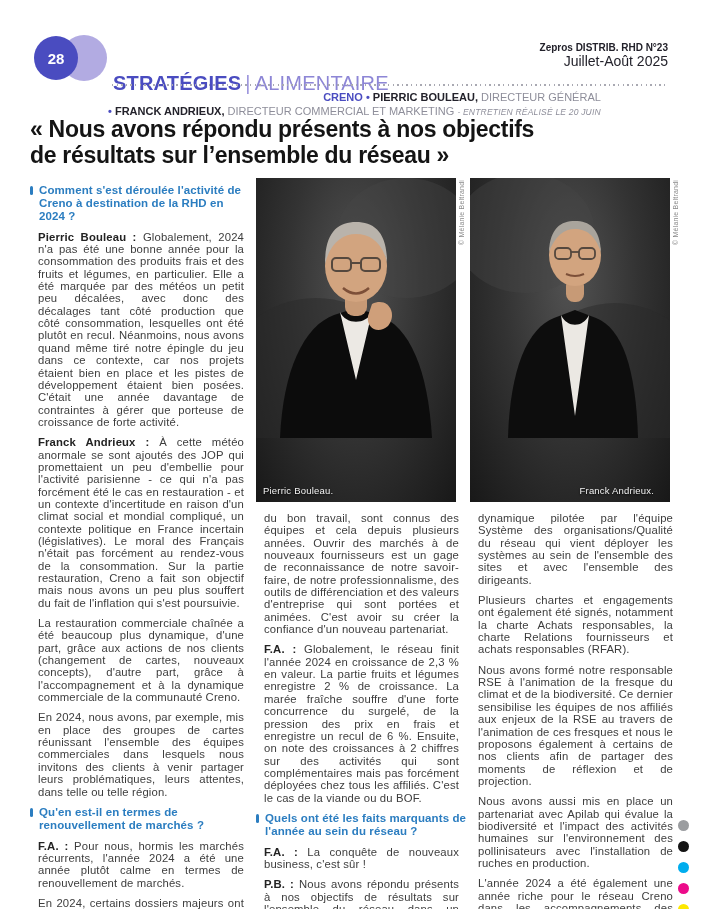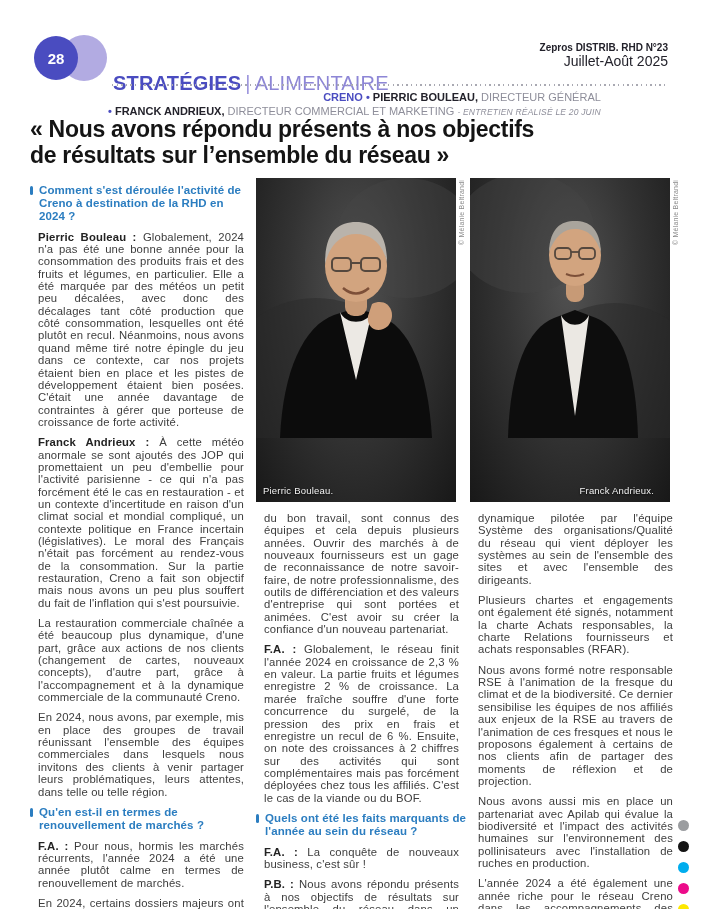--- a/index.html
+++ b/index.html
@@ -103,21 +103,21 @@
     <span>« Nous avons répondu présents à nos objectifs</span>
     <span>de résultats sur l’ensemble du réseau »</span>
   </h1>
 
   <div class="col col1">
     <div>
         <div class="question"><span class="qmark"></span>Comment s'est déroulée l'activité de Creno à destination de la RHD en 2024 ?</div>
         <p class="para"><strong>Pierric Bouleau : </strong>Globalement, 2024 n'a pas été une bonne année pour la consommation des produits frais et des fruits et légumes, en particulier. Elle a été marquée par des météos un petit peu décalées, avec donc des décalages tant côté production que côté consommation, lesquelles ont été plutôt en recul. Néanmoins, nous avons quand même tiré notre épingle du jeu dans ce contexte, car nos projets étaient bien en place et les pistes de développement étaient bien posées. C'était une année davantage de contraintes à gérer que porteuse de croissance de forte activité.</p>
         <p class="para"><strong>Franck Andrieux : </strong>À cette météo anormale se sont ajoutés des JOP qui promettaient un peu d'embellie pour l'activité parisienne - ce qui n'a pas forcément été le cas en restauration - et un contexte d'incertitude en raison d'un climat social et mondial compliqué, un contexte politique en France incertain (législatives). Le moral des Français n'était pas forcément au rendez-vous de la consommation. Sur la partie restauration, Creno a fait son objectif mais nous avons un peu plus souffert du fait de l'inflation qui s'est poursuivie.</p>
         <p class="para">La restauration commerciale chaînée a été beaucoup plus dynamique, d'une part, grâce aux actions de nos clients (changement de cartes, nouveaux concepts), d'autre part, grâce à l'accompagnement et à la dynamique commerciale de la communauté Creno.</p>
-        <p class="para">En 2024, nous avons, par exemple, mis en place des groupes de travail réunissant l'ensemble des équipes commerciales dans lesquels nous invitons des clients à venir partager leurs problématiques, leurs attentes, dans telle ou telle région.</p>
+        <p class="para">En 2024, nous avons, par exemple, mis en place des groupes de cartes réunissant l'ensemble des équipes commerciales dans lesquels nous invitons des clients à venir partager leurs problématiques, leurs attentes, dans telle ou telle région.</p>
         <div class="question"><span class="qmark"></span>Qu'en est-il en termes de renouvellement de marchés ?</div>
         <p class="para"><strong>F.A. : </strong>Pour nous, hormis les marchés récurrents, l'année 2024 a été une année plutôt calme en termes de renouvellement de marchés.</p>
         <p class="para">En 2024, certains dossiers majeurs ont été prolongés pour des raisons propres à nos clients. Nous avons eu malgré tout à traiter une consultation importante en restauration collective qui s'est traduite par un succès dans la région du Sud-Est.</p>
         <p class="para"><strong>P.B. : </strong>C'est une belle réussite, car le plus souvent les fournisseurs en place font</p>
       </div>
   </div>
 
   <div class="col col2">
     <div class="photo-block">
       <svg width="200" height="260" viewBox="0 0 200 260">

